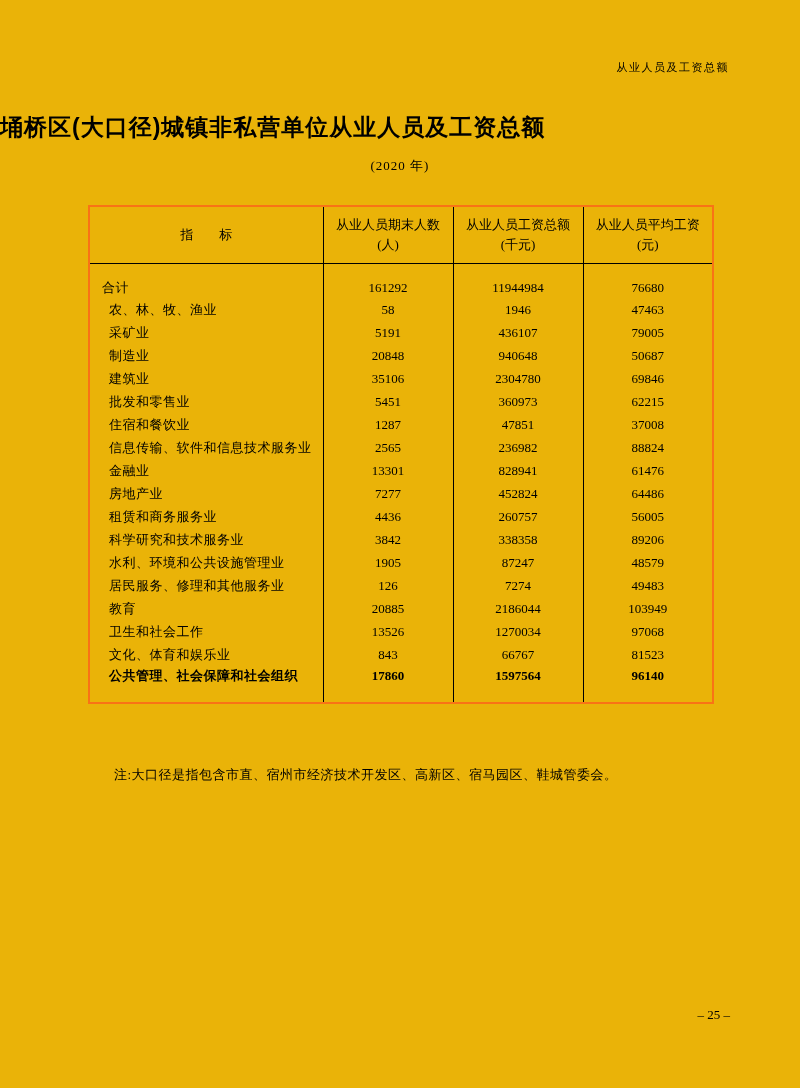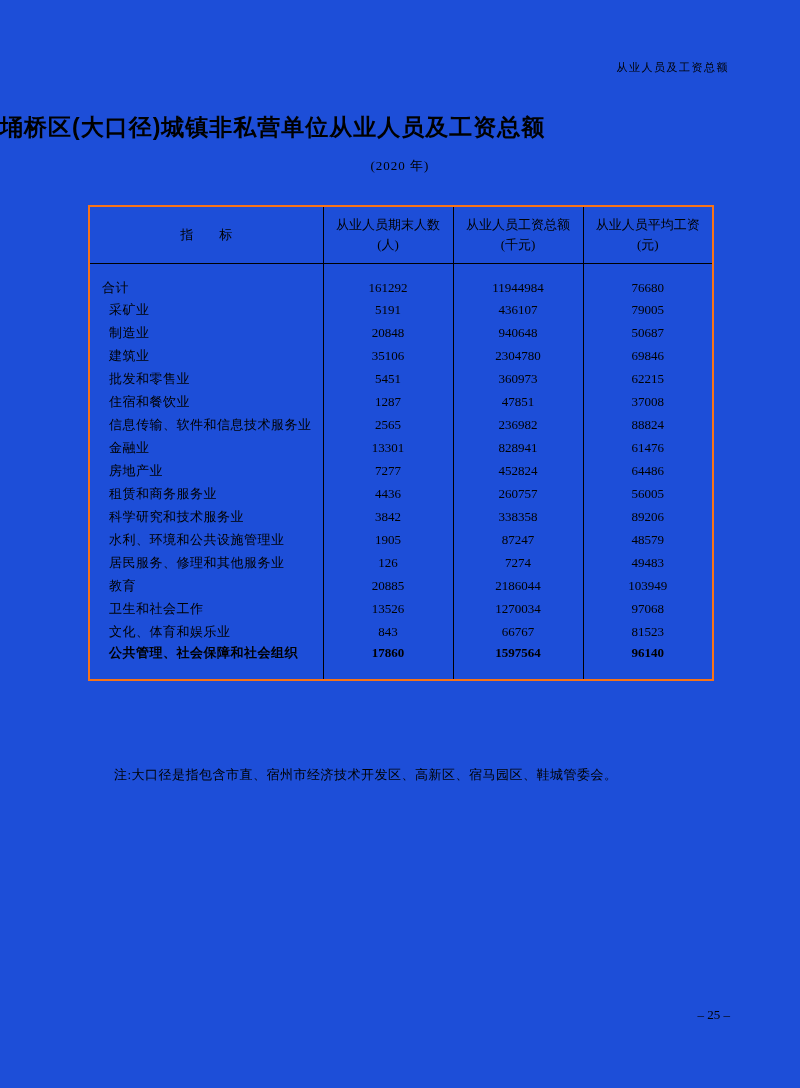--- a/index.html
+++ b/index.html
@@ -5,21 +5,21 @@
   * { margin: 0; padding: 0; box-sizing: border-box; }
   html, body { background: #ffffff; }
   body {
     width: 800px; height: 1088px;
     font-family: "Liberation Serif", "DejaVu Serif", serif;
     color: #000;
   }
   .page {
     position: relative;
     width: 800px; height: 1088px;
-    background: #1d4ed8;
+    background: #eab308;
     overflow: hidden;
   }
   .header-note {
     position: absolute;
     top: 60px; right: 71px;
     font-size: 11px;
     letter-spacing: 1.5px;
   }
   .title {
     position: absolute;
@@ -130,20 +130,26 @@
       </tr>
     </thead>
     <tbody>
         <tr>
           <td class="c1">合计</td>
           <td class="num">161292</td>
           <td class="num">11944984</td>
           <td class="num">76680</td>
         </tr>
         <tr>
+          <td class="c1 indent">农、林、牧、渔业</td>
+          <td class="num">58</td>
+          <td class="num">1946</td>
+          <td class="num">47463</td>
+        </tr>
+        <tr>
           <td class="c1 indent">采矿业</td>
           <td class="num">5191</td>
           <td class="num">436107</td>
           <td class="num">79005</td>
         </tr>
         <tr>
           <td class="c1 indent">制造业</td>
           <td class="num">20848</td>
           <td class="num">940648</td>
           <td class="num">50687</td>

